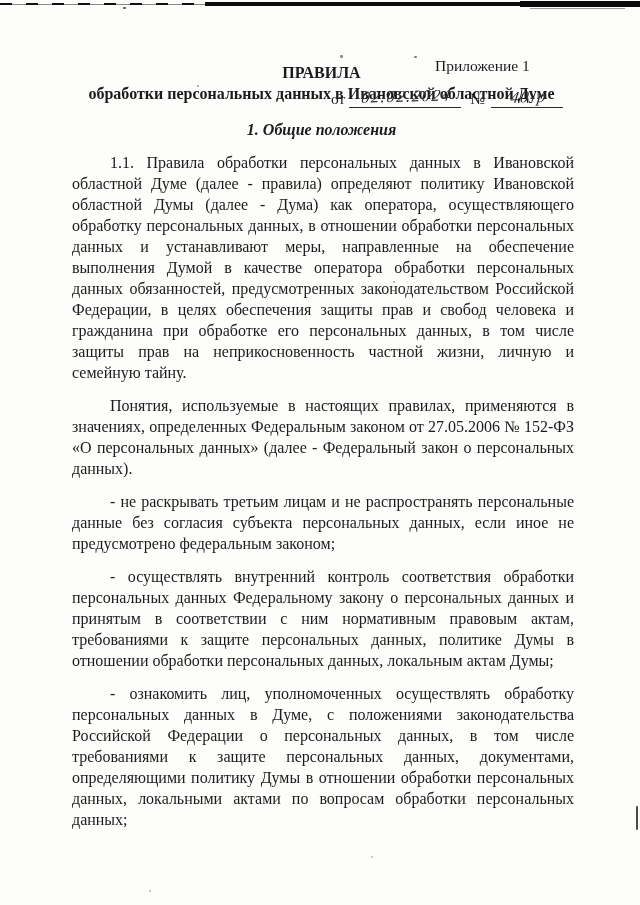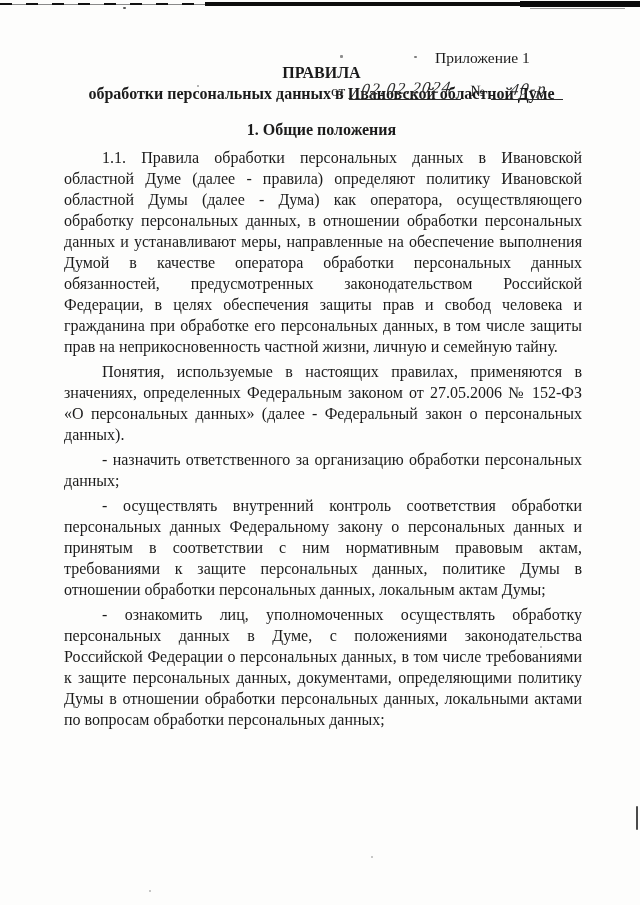--- a/index.html
+++ b/index.html
@@ -42,21 +42,21 @@
   .speck-4 { left: 197px; top: 85px; width: 2px; height: 2px; background: #9a9a9a; }
   .speck-5 { left: 393px; top: 281px; width: 2px; height: 2px; background: #9a9a9a; }
   .speck-6 { left: 540px; top: 646px; width: 2px; height: 2px; background: #aaa; }
   .speck-7 { left: 636px; top: 806px; width: 2px; height: 24px; background: #4a4a4a; }
   .speck-8 { left: 371px; top: 856px; width: 2px; height: 2px; background: #b5b5b5; }
   .speck-9 { left: 149px; top: 890px; width: 2px; height: 2px; background: #b5b5b5; }
 
   
   .appendix {
     position: absolute;
-    left: 331px; top: 48px; width: 255px;
+    left: 331px; top: 56px; width: 255px;
     font-size: 15.5px; line-height: 19.5px;
     white-space: nowrap;
   }
   .appendix-line1 { padding-left: 104px; }
   .appendix-line4 { margin-top: 12px; display: flex; align-items: flex-end; }
   .underline-slot {
     display: inline-block;
     border-bottom: 1.4px solid #2c2c2c;
     text-align: center;
   }
@@ -81,31 +81,32 @@
     font-weight: bold;
     font-size: 16px;
     line-height: 21px;
   }
   .section-heading {
     margin: 15px 57px 0 60px;
     text-align: center;
     font-weight: bold;
     font-size: 16px;
     line-height: 21px;
+    font-style: italic;
   }
 
   
   .body-text {
     margin: 7px 54px 0 60px;
     font-size: 16px;
     line-height: 21px;
     text-align: justify;
   }
   .body-text p {
-    margin: 4px;
+    margin: 12px;
     text-indent: 38px;
   }
 </style>
 </head>
 <body>
 
 <div class="page">
 
   <div class="scan-bar-thin"></div>
   <div class="scan-bar-left"></div>
@@ -135,18 +136,18 @@
   <div class="doc-title">
     <div>ПРАВИЛА</div>
     <div>обработки персональных данных в Ивановской областной Думе</div>
   </div>
 
   <div class="section-heading">1. Общие положения</div>
 
   <div class="body-text">
     <p>1.1. Правила обработки персональных данных в Ивановской областной Думе (далее - правила) определяют политику Ивановской областной Думы (далее - Дума) как оператора, осуществляющего обработку персональных данных, в отношении обработки персональных данных и устанавливают меры, направленные на обеспечение выполнения Думой в качестве оператора обработки персональных данных обязанностей, предусмотренных законодательством Российской Федерации, в целях обеспечения защиты прав и свобод человека и гражданина при обработке его персональных данных, в том числе защиты прав на неприкосновенность частной жизни, личную и семейную тайну.</p>
     <p>Понятия, используемые в настоящих правилах, применяются в значениях, определенных Федеральным законом от 27.05.2006 № 152-ФЗ «О персональных данных» (далее - Федеральный закон о персональных данных).</p>
-    <p>- назначить ответственного за организацию обработки персональных данных;</p>
+    <p>- не раскрывать третьим лицам и не распространять персональные данные без согласия субъекта персональных данных, если иное не предусмотрено федеральным законом;</p>
     <p>- осуществлять внутренний контроль соответствия обработки персональных данных Федеральному закону о персональных данных и принятым в соответствии с ним нормативным правовым актам, требованиями к защите персональных данных, политике Думы в отношении обработки персональных данных, локальным актам Думы;</p>
     <p>- ознакомить лиц, уполномоченных осуществлять обработку персональных данных в Думе, с положениями законодательства Российской Федерации о персональных данных, в том числе требованиями к защите персональных данных, документами, определяющими политику Думы в отношении обработки персональных данных, локальными актами по вопросам обработки персональных данных;</p>
   </div>
 
 </div>
 
 </body></html>

